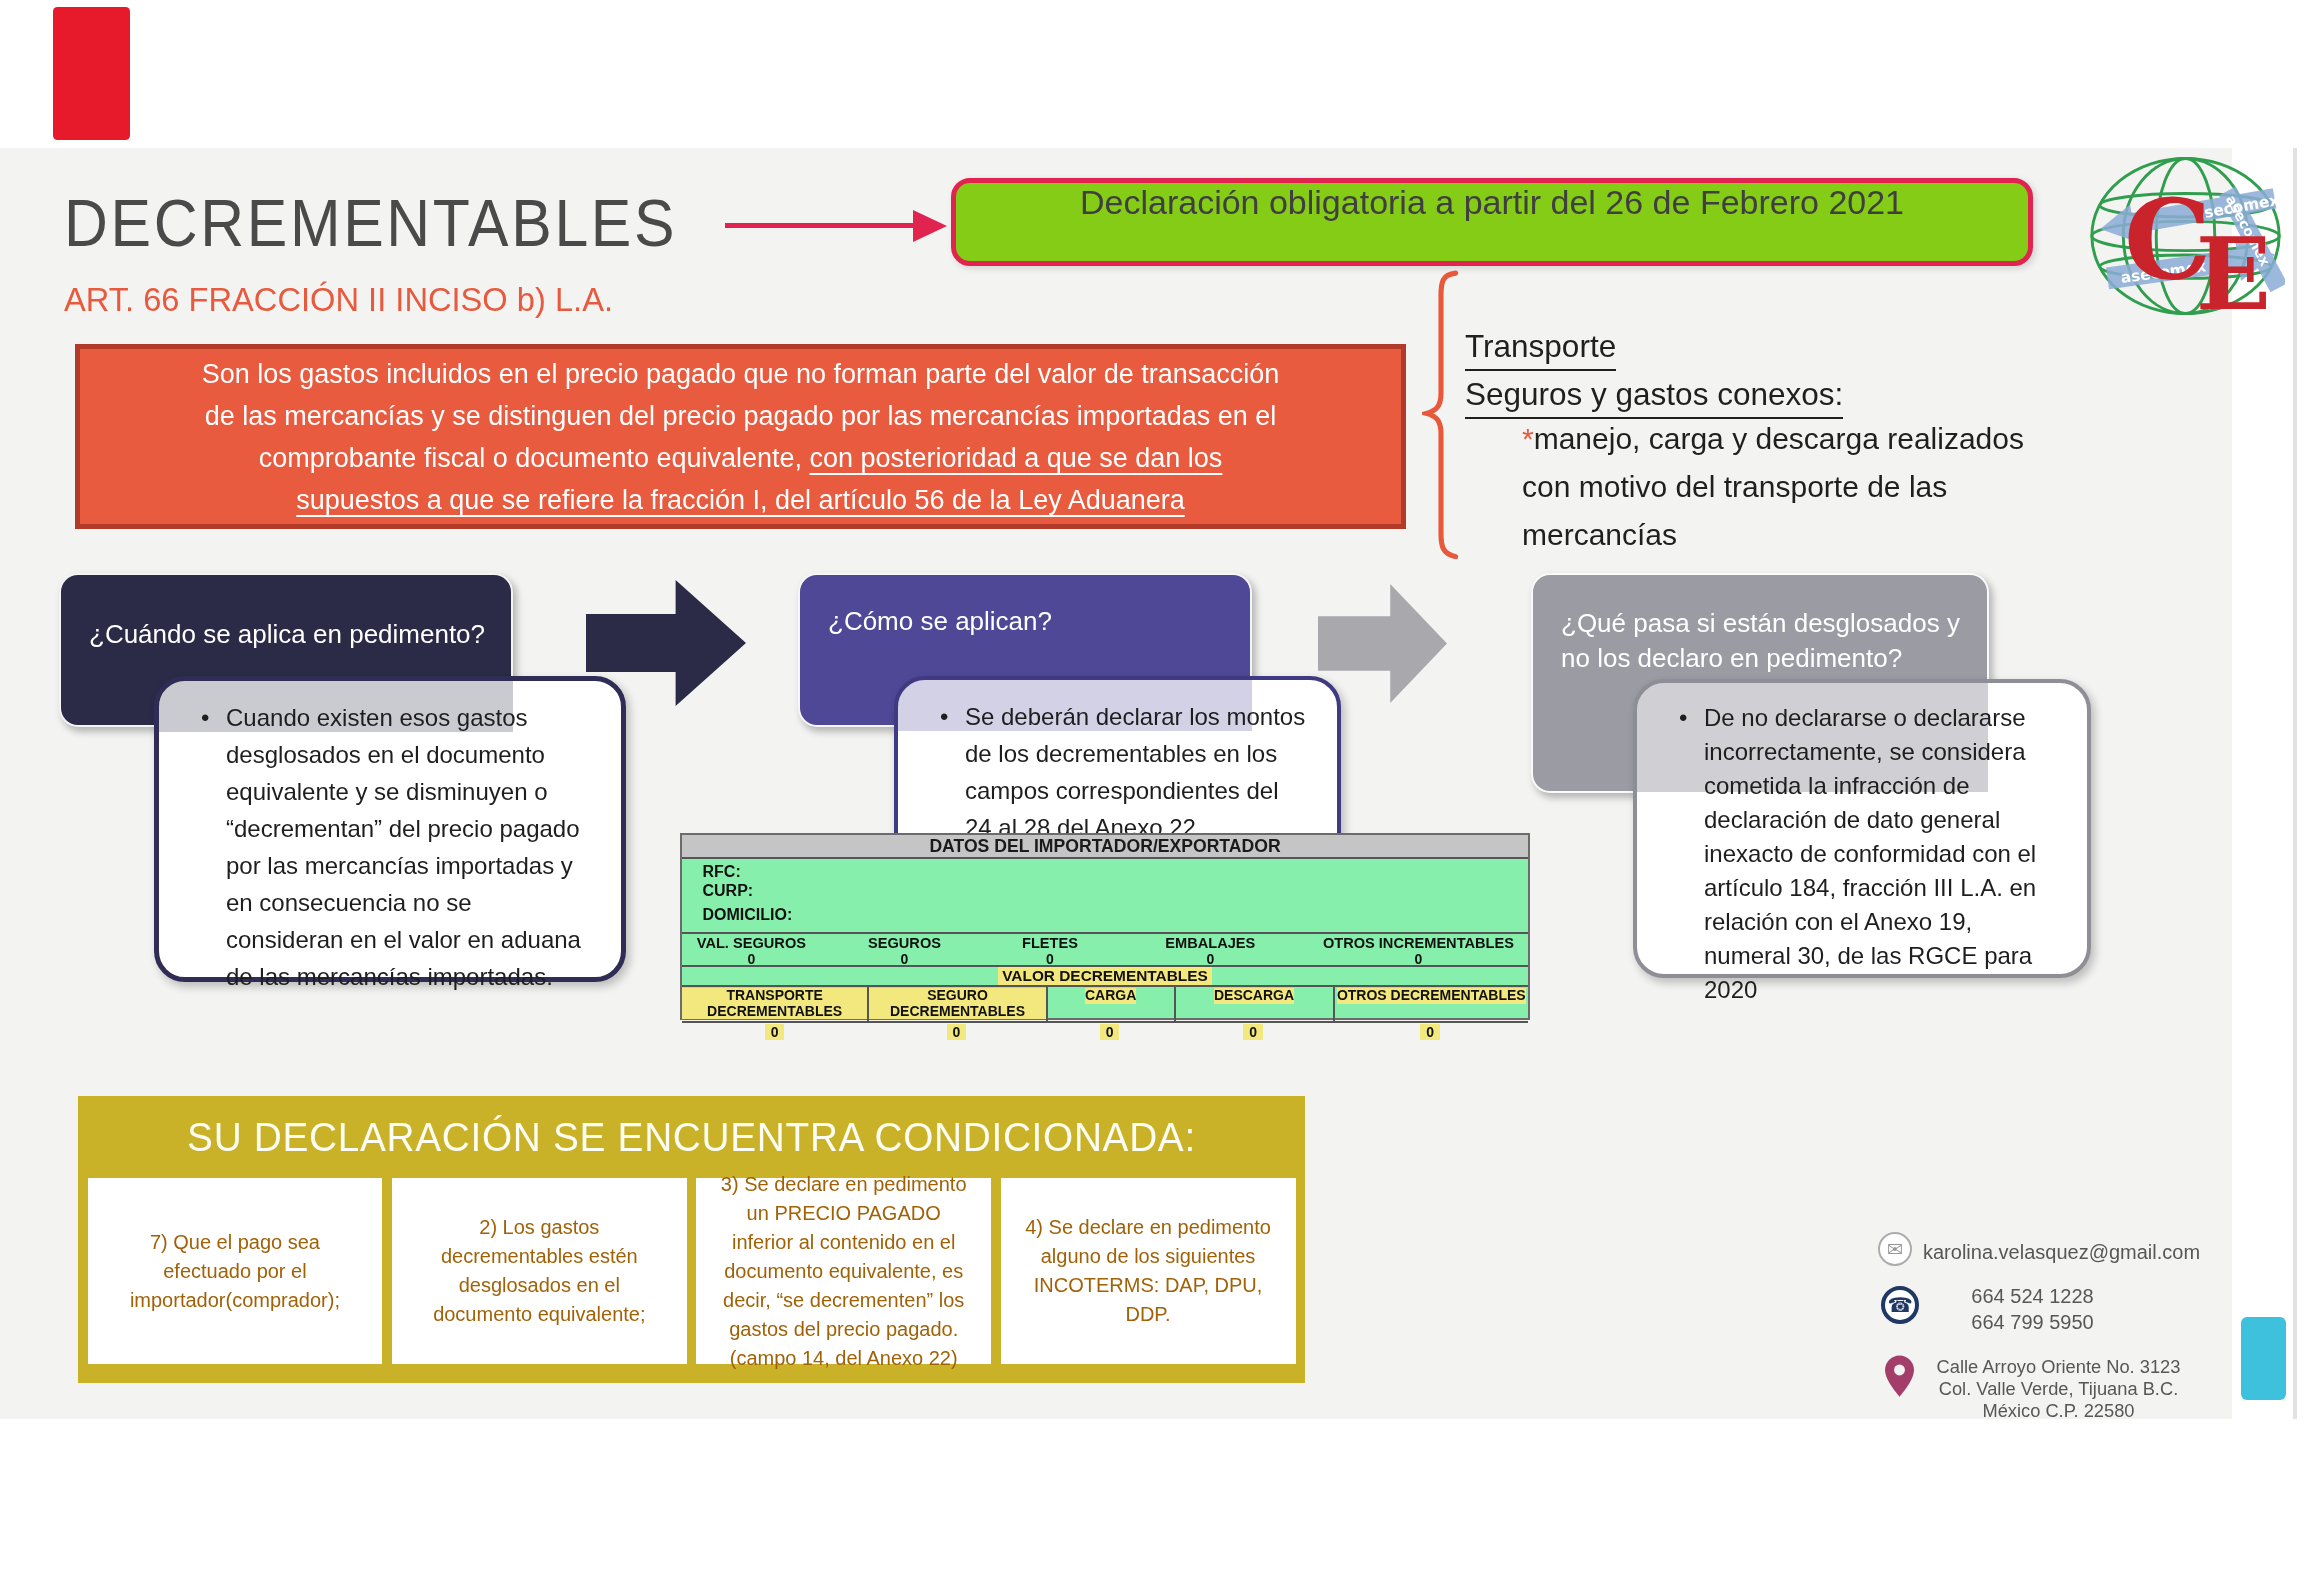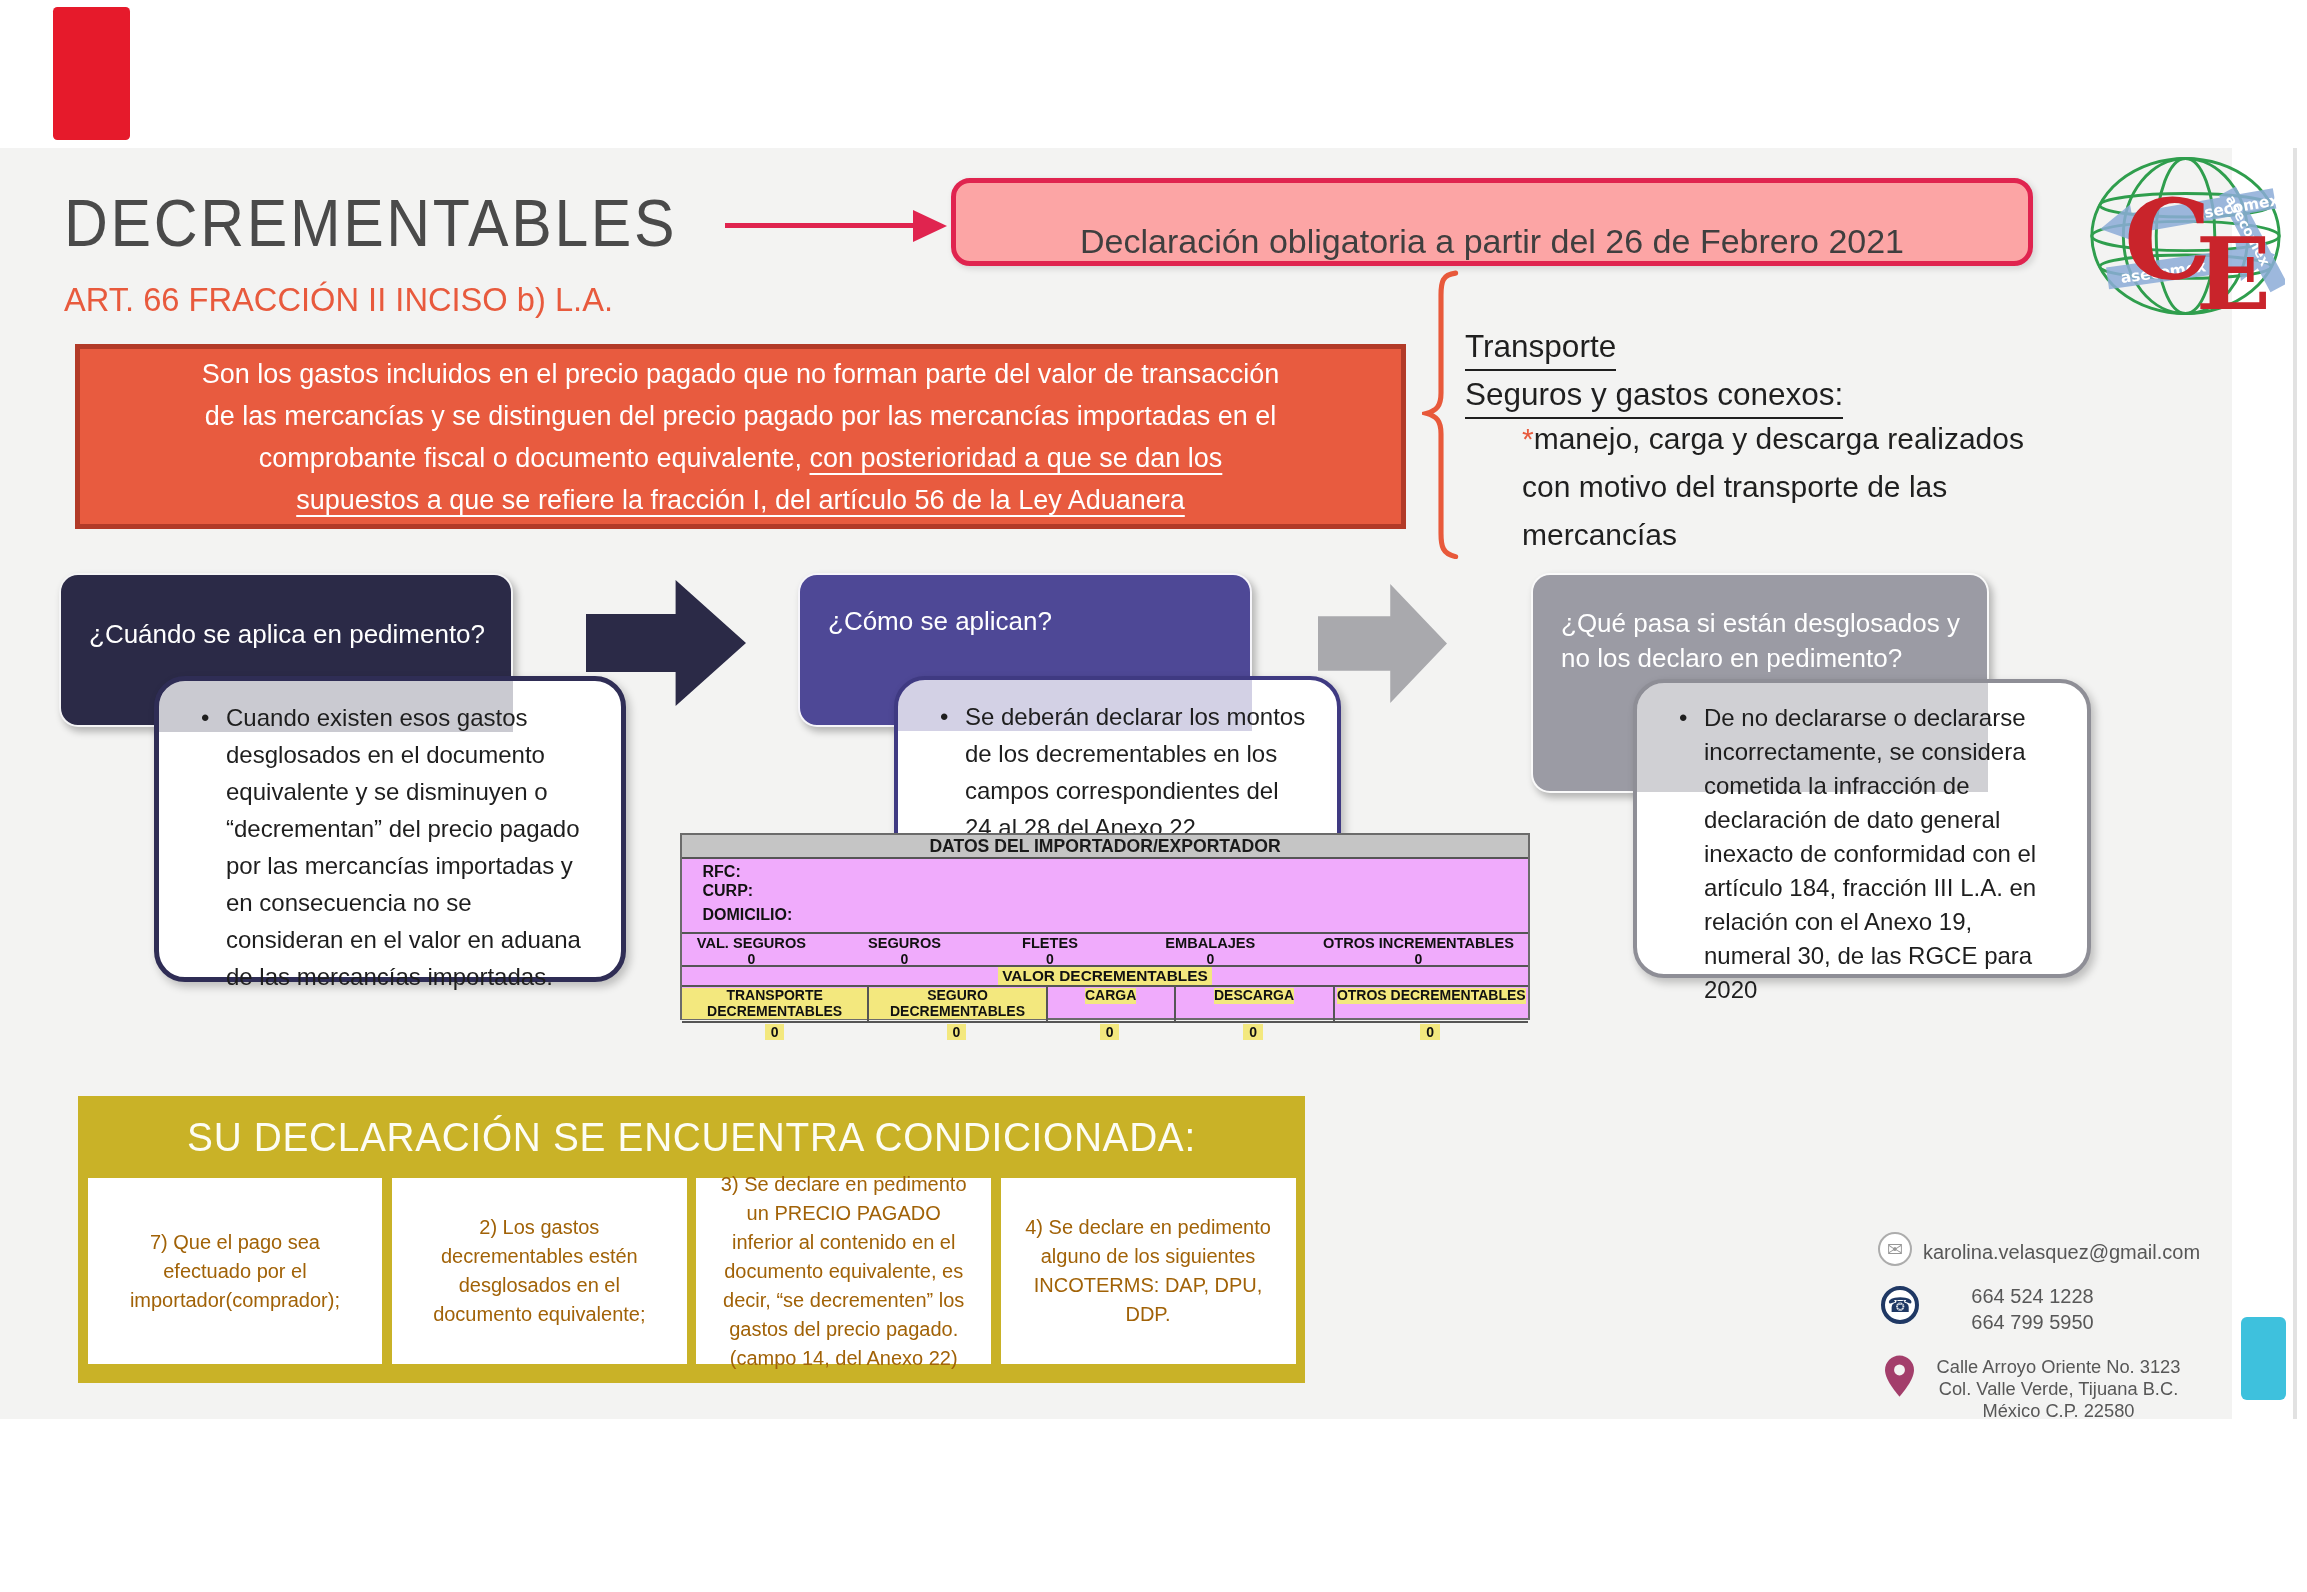--- a/index.html
+++ b/index.html
@@ -13,22 +13,22 @@
 
   .title{left:64px;top:185px;font-size:66px;letter-spacing:2.9px;color:#4A4A4A;
          transform:scaleX(.92);transform-origin:left top;white-space:nowrap;}
   .subtitle{left:64px;top:280px;font-size:34px;color:#E85A3D;transform:scaleX(.96);
             transform-origin:left top;white-space:nowrap;}
 
   .title-arrow-line{left:725px;top:223px;width:189px;height:5.1px;background:#E0244F;}
   .title-arrow-head{left:913px;top:210px;width:0;height:0;border-top:16px solid transparent;
       border-bottom:16px solid transparent;border-left:34px solid #E0244F;}
 
-  .decl-box{left:951px;top:178px;width:1082px;height:88px;background:#fca5a5;border:5.1px solid #E0244F;
-      border-radius:19px;display:flex;align-items:flex-end;justify-content:center;
+  .decl-box{left:951px;top:178px;width:1082px;height:88px;background:#84cc16;border:5.1px solid #E0244F;
+      border-radius:19px;display:flex;align-items:flex-start;justify-content:center;
       font-size:34px;color:#3F3F3F;box-shadow:2.2px 2.9px 5.9px rgba(0,0,0,.12);box-sizing:border-box;}
 
   .def-box{left:75px;top:344px;width:1331px;height:185px;background:#E85B3F;border:5.9px solid #B23A28;
       box-sizing:border-box;color:#fff;text-align:center;padding-top:4.4px;}
   .def-line{font-size:27px;line-height:42px;white-space:nowrap;}
   .def-line .u{text-decoration:underline;text-underline-offset:5.9px;}
 
   .brace{left:1422px;top:270px;width:38px;height:289px;}
 
   .tr-h{font-size:31.5px;color:#1F1F1F;border-bottom:2.2px solid #1F1F1F;padding-bottom:4px;
@@ -56,21 +56,21 @@
   .wb3{left:1633px;top:679px;width:458px;height:299px;border:4.4px solid #8E8E96;}
   .ovl{position:absolute;left:0;top:0;border-top-left-radius:26px;}
   .ovl1{width:354px;height:51px;background:rgba(43,42,71,.25);}
   .ovl2{width:354px;height:51px;background:rgba(78,72,150,.25);}
   .ovl3{width:351px;height:109px;background:rgba(120,120,132,.35);}
   .ans{position:absolute;left:42px;top:17.6px;right:26px;font-size:24px;line-height:37px;color:#1E1E1E;}
   .ans .blt{position:absolute;left:0;top:0;}
   .ans .txt{display:block;padding-left:25px;}
   .wb3 .ans{line-height:34px;}
 
-  .form{left:680px;top:833px;width:850px;height:187px;background:#f0abfc;border:2.2px solid #6B6B6B;
+  .form{left:680px;top:833px;width:850px;height:187px;background:#86efac;border:2.2px solid #6B6B6B;
         box-sizing:border-box;color:#111;}
   .form-header{height:22px;background:#C5C5C5;border-bottom:2.2px solid #555;display:flex;
         align-items:center;justify-content:center;font-weight:bold;font-size:17.6px;color:#1A1A1A;}
   .form-fields{position:relative;height:73px;border-bottom:2.2px solid #555;font-weight:bold;font-size:16px;}
   .ff-rfc{position:absolute;left:20.5px;top:4.4px;} .ff-curp{position:absolute;left:20.5px;top:23.4px;}
   .ff-dom{position:absolute;left:20.5px;top:47px;}
   .form-inc{height:31px;border-bottom:2.2px solid #555;display:flex;}
   .inc-col{display:flex;flex-direction:column;align-items:center;padding-top:0.7px;}
   .inc-col .lab{font-weight:bold;font-size:14.6px;}
   .inc-col .val{font-size:14px;font-weight:bold;}

